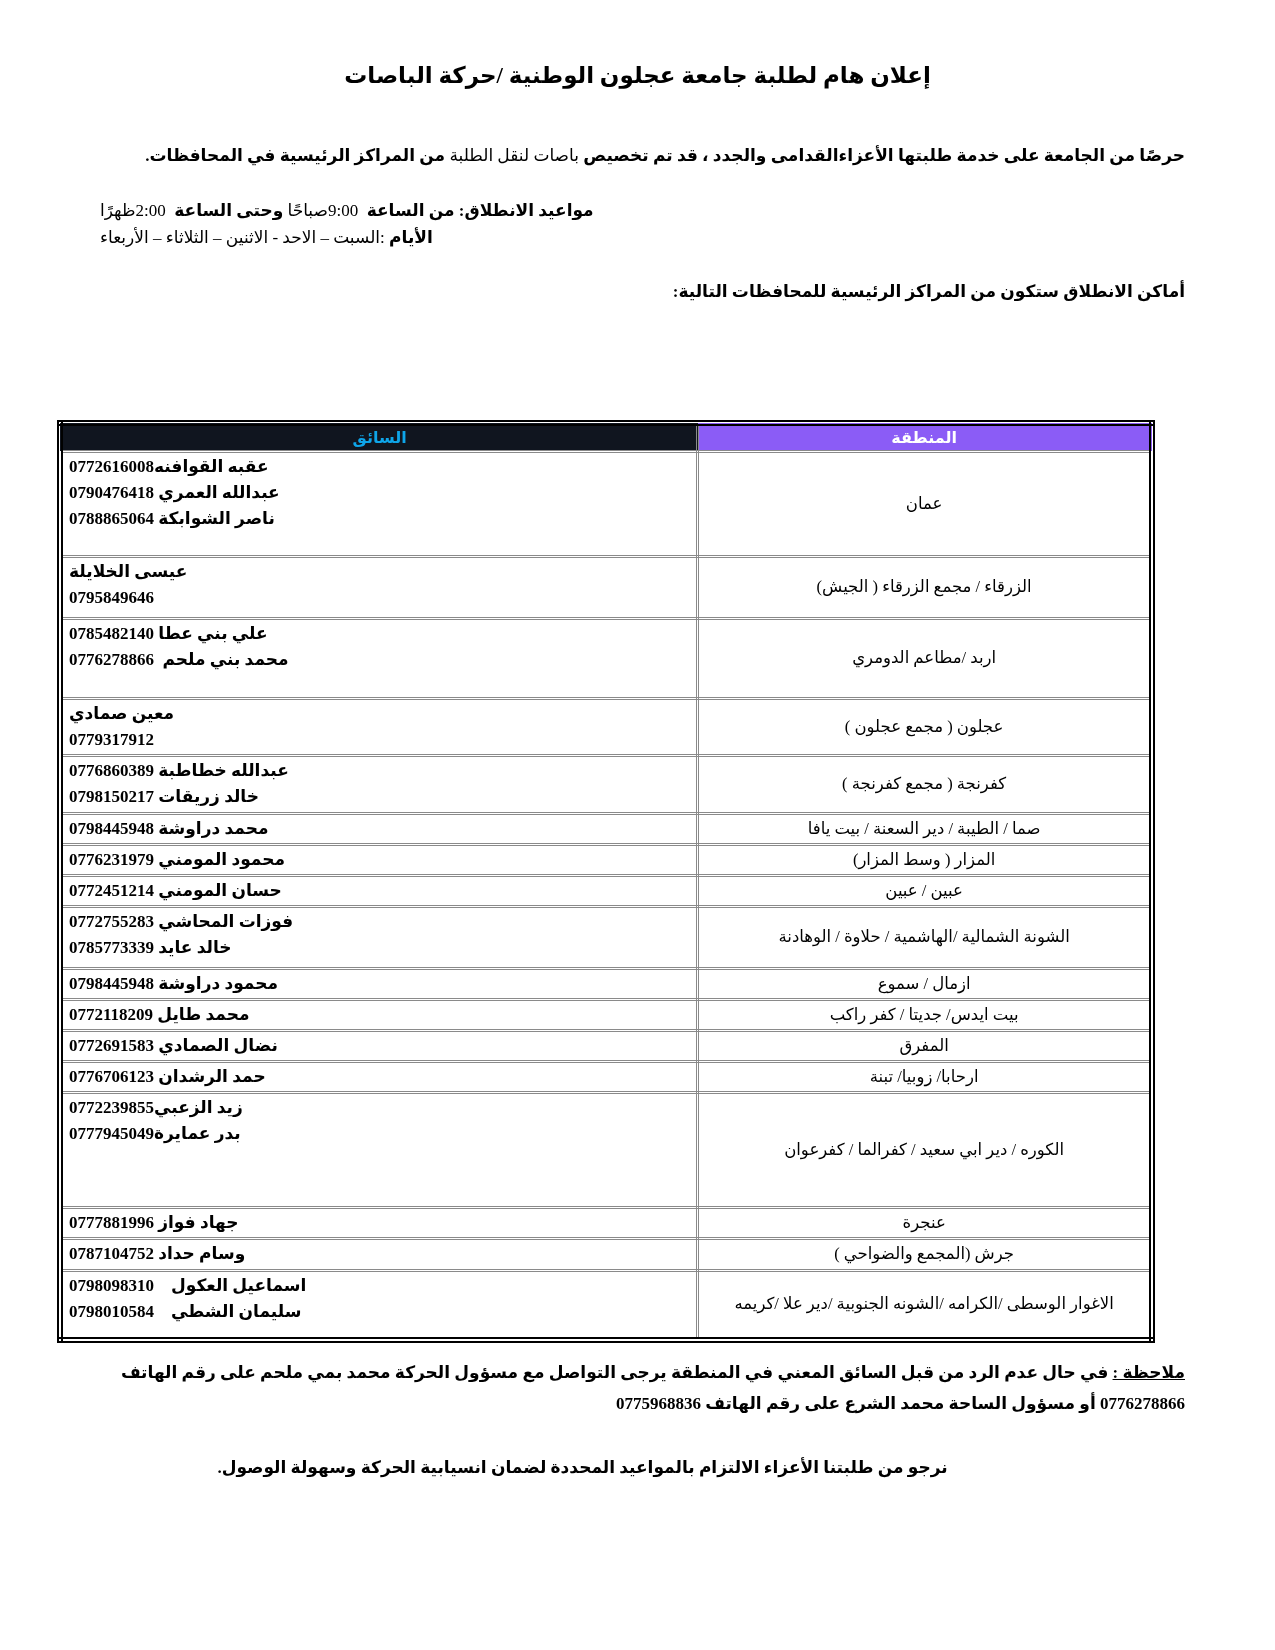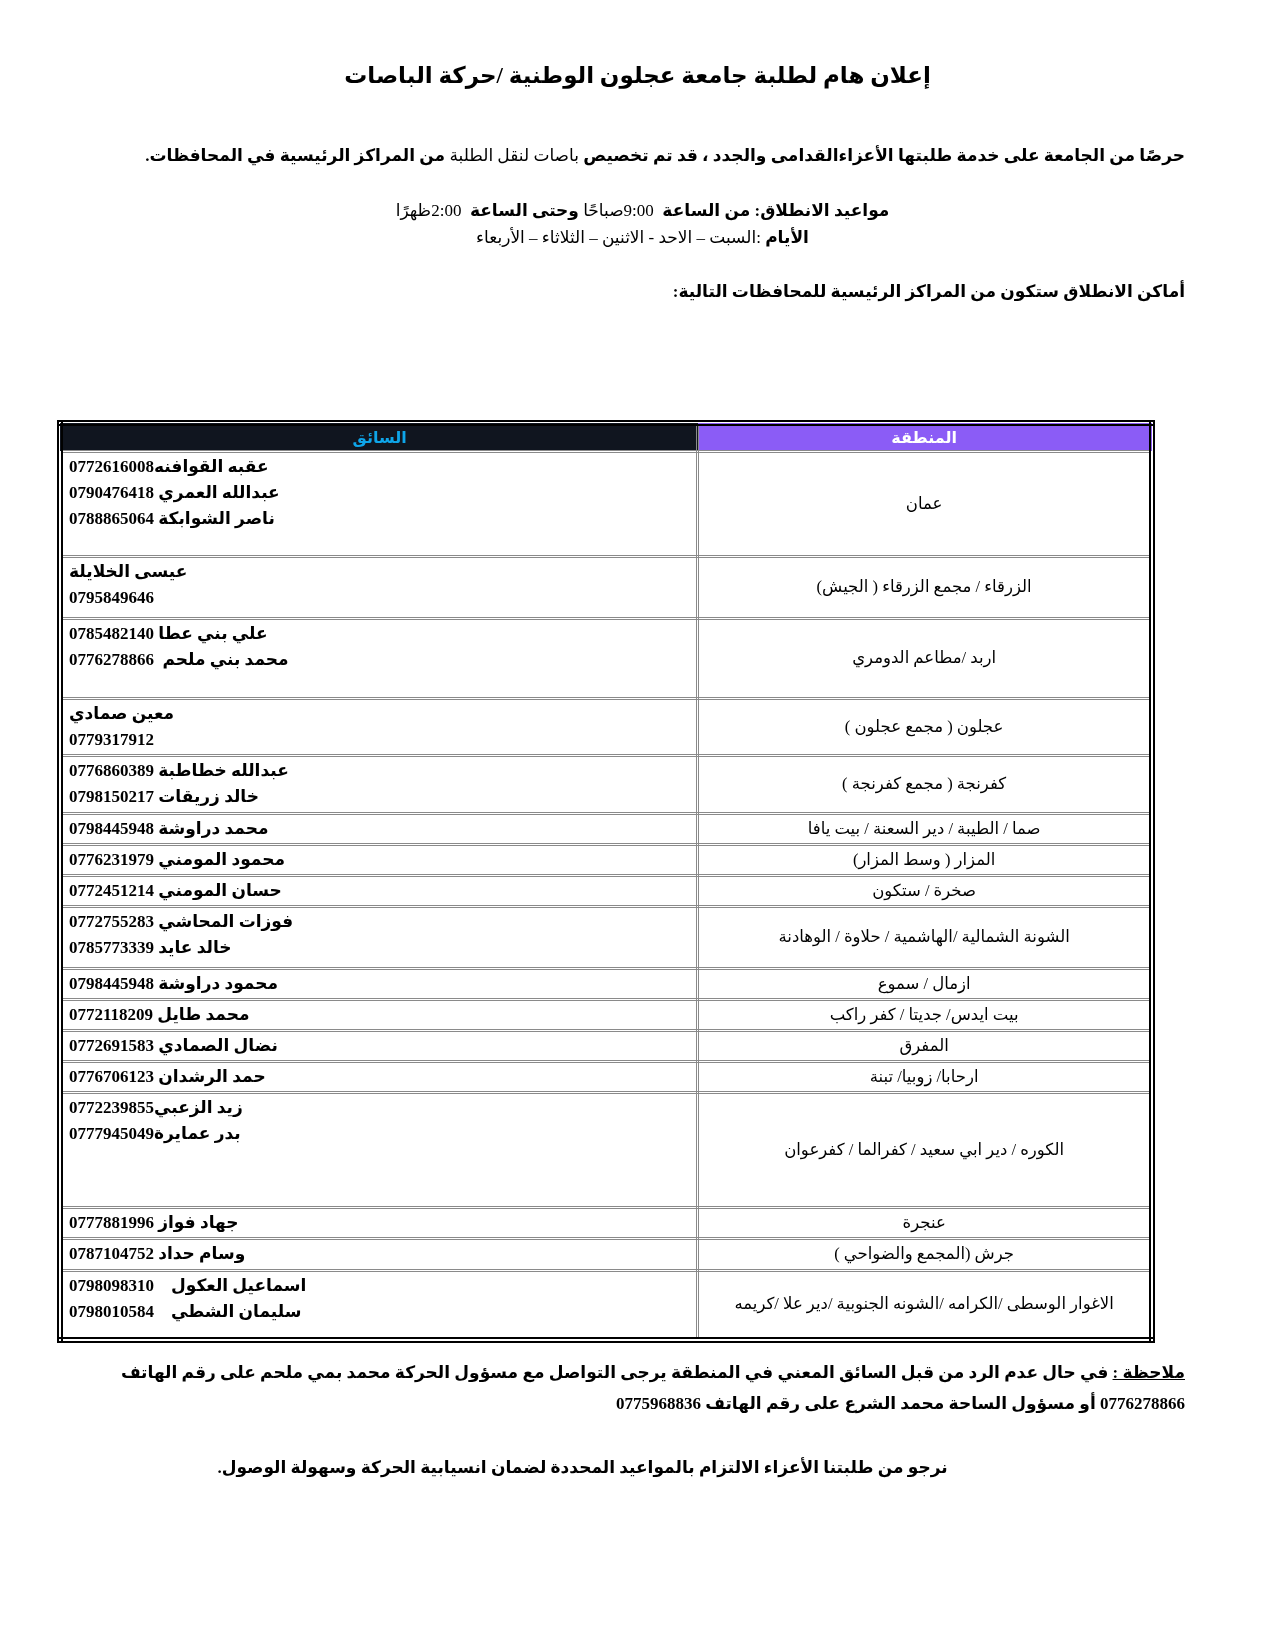--- a/index.html
+++ b/index.html
@@ -26,21 +26,21 @@
   }
   .intro{
     margin:52px 90px 0 100px;
     font-size:17px;
     line-height:1.55;
     text-align:right;
   }
   .schedule{
     margin:28px 90px 0 100px;
     font-size:17px;
-    text-align:center;
+    text-align:left;
   }
   .schedule p{margin:0;line-height:27px;}
   .locations-heading{
     margin:30px 90px 0 100px;
     font-size:17px;
     font-weight:bold;
     text-align:right;
   }
   table.bus-table{
     margin-top:118px;
@@ -186,21 +186,21 @@
             <div class="driver-line">محمد دراوشة 0798445948</div>
           </td>
         </tr>
         <tr>
           <td class="region-cell">المزار ( وسط المزار)</td>
           <td class="driver-cell">
             <div class="driver-line">محمود المومني 0776231979</div>
           </td>
         </tr>
         <tr>
-          <td class="region-cell">صخرة / ستكون</td>
+          <td class="region-cell">عبين / عبين</td>
           <td class="driver-cell">
             <div class="driver-line">حسان المومني 0772451214</div>
           </td>
         </tr>
         <tr>
           <td class="region-cell">الشونة الشمالية /الهاشمية / حلاوة / الوهادنة</td>
           <td class="driver-cell">
             <div class="driver-line">فوزات المحاشي 0772755283</div>
             <div class="driver-line">خالد عايد 0785773339</div>
           </td>

